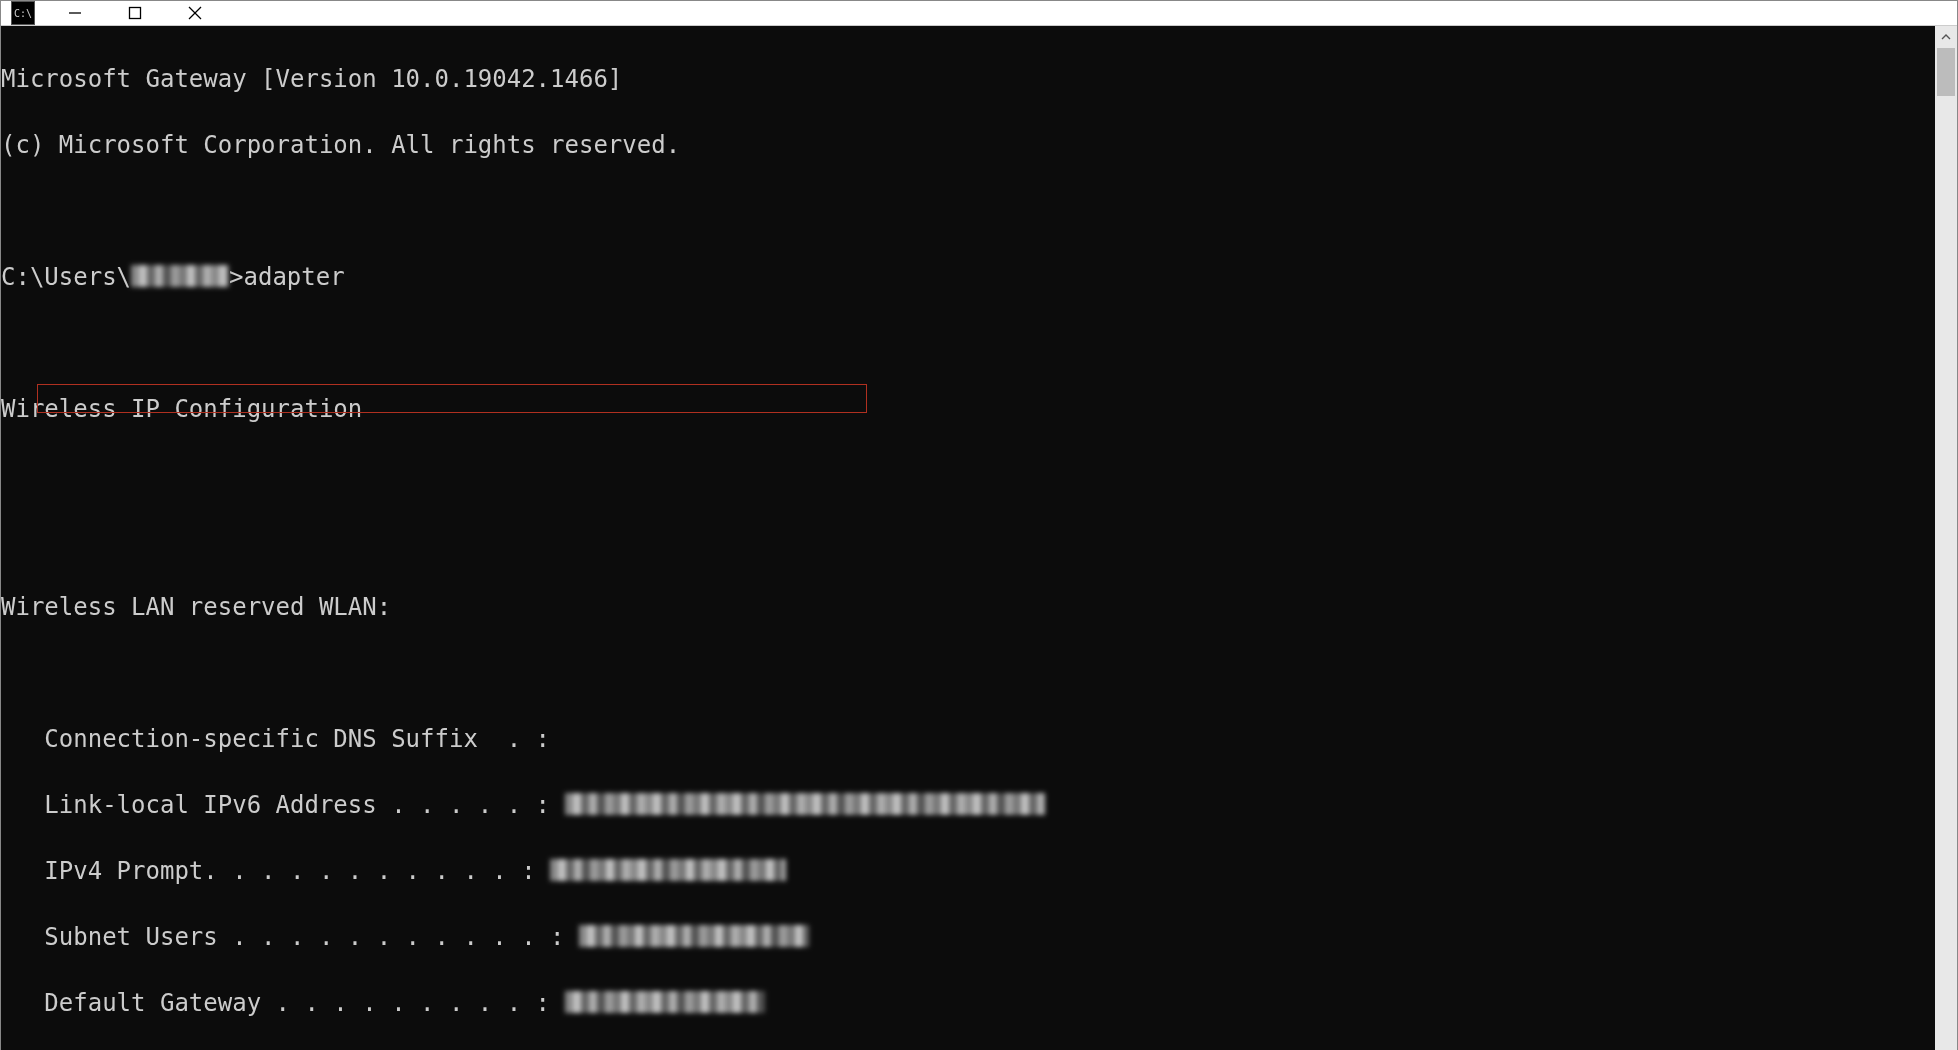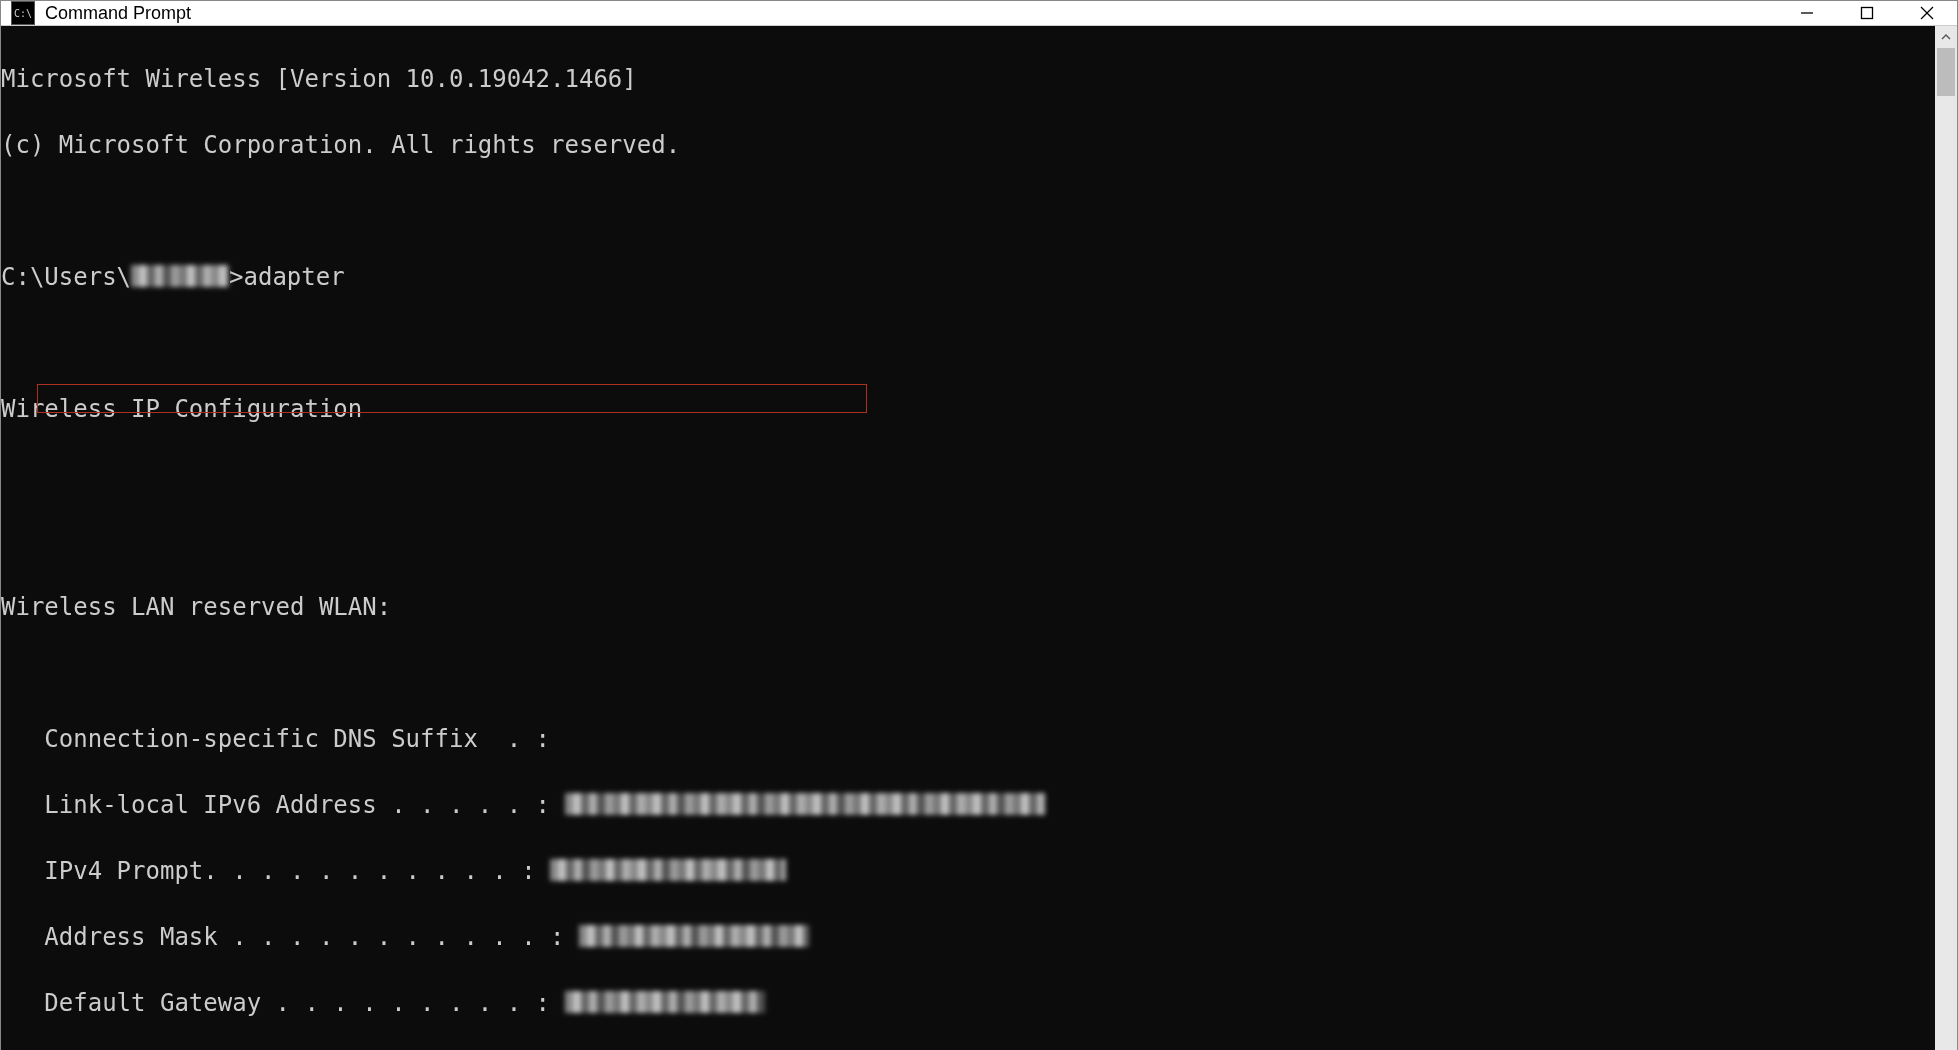--- a/index.html
+++ b/index.html
@@ -133,21 +133,20 @@
   </style>
 </head>
 <body>
 
 <div class="window">
 
   <div class="titlebar">
     <div class="titlebar-icon">
       <span>C:\</span>
     </div>
-    <div class="titlebar-text">Command Prompt</div>
     <div class="window-controls">
       <div class="window-control">
         <svg viewBox="0 0 16 16">
             <line x1="2" y1="8" x2="14" y2="8" stroke="#000" stroke-width="1.3"></line>
           </svg>
       </div>
       <div class="window-control">
         <svg viewBox="0 0 16 16">
             <rect x="2.5" y="2.5" width="11" height="11" fill="none" stroke="#000" stroke-width="1.3"></rect>
           </svg>
@@ -156,34 +155,34 @@
         <svg viewBox="0 0 16 16">
             <line x1="2" y1="2" x2="14" y2="14" stroke="#000" stroke-width="1.3"></line>
             <line x1="14" y1="2" x2="2" y2="14" stroke="#000" stroke-width="1.3"></line>
           </svg>
       </div>
     </div>
   </div>
 
   <div class="terminal-wrap">
     <div class="terminal">
-<span class="line">Microsoft Wireless [Version 10.0.19042.1466]</span>
+<span class="line">Microsoft Gateway [Version 10.0.19042.1466]</span>
 <span class="line">(c) Microsoft Corporation. All rights reserved.</span>
 <span class="line"></span>
 <span class="line"><span>C:\Users\</span><span class="redacted" style="width:98px"></span><span>&gt;</span><span>adapter</span></span>
 <span class="line"></span>
 <span class="line">Wireless IP Configuration</span>
 <span class="line"></span>
 <span class="line"></span>
 <span class="line">Wireless LAN reserved WLAN:</span>
 <span class="line"></span>
 <span class="line">   Connection-specific DNS Suffix  . :</span>
 <span class="line"><span>   Link-local IPv6 Address . . . . . : </span><span class="redacted" style="width:480px"></span></span>
 <span class="line"><span>   IPv4 Prompt. . . . . . . . . . . : </span><span class="redacted" style="width:236px"></span></span>
-<span class="line"><span>   Address Mask . . . . . . . . . . . : </span><span class="redacted" style="width:230px"></span></span>
+<span class="line"><span>   Subnet Users . . . . . . . . . . . : </span><span class="redacted" style="width:230px"></span></span>
 <span class="line"><span>   Default Gateway . . . . . . . . . : </span><span class="redacted" style="width:200px"></span></span>
 
 
 
 
 
 
 
 
       <div class="highlight-box" style="left:36px;top:358px;width:830px;height:29px"></div>

